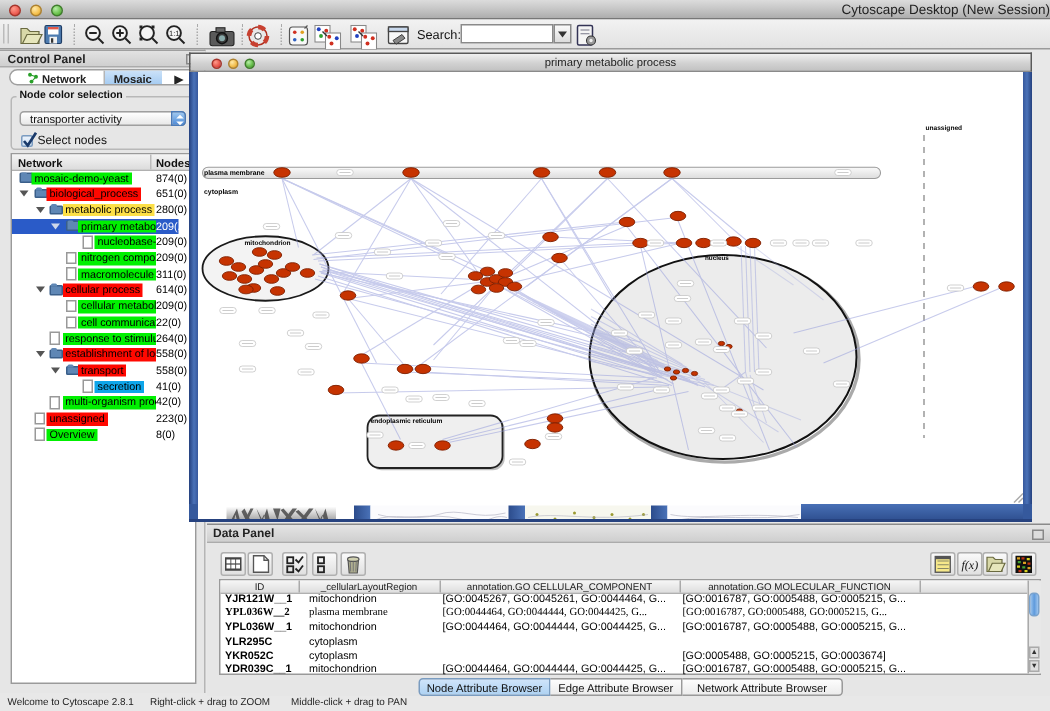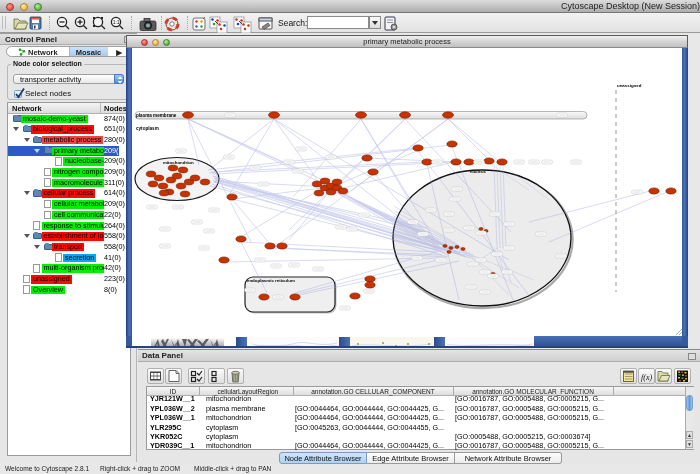--- a/index.html
+++ b/index.html
@@ -238,21 +238,21 @@
     </div>
 <div class="trow" style="top:124.2px;">
       <div class="arr" style="left:5px;"></div>
       <div class="fold" style="left:14.5px;"></div>
       <span class="lbl" style="left:23px;background:#ff0800;">biological_process</span>
       <span class="num">651(0)</span>
     </div>
 <div class="trow" style="top:134.9px;">
       <div class="arr" style="left:16px;"></div>
       <div class="fold" style="left:25px;"></div>
-      <span class="lbl" style="left:33.5px;background:#ef4444;">metabolic process</span>
+      <span class="lbl" style="left:33.5px;background:#fde047;">metabolic process</span>
       <span class="num">280(0)</span>
     </div>
 <div class="trow" style="top:145.6px;background:#2a5bc8;color:#fff;">
       <div class="arr" style="left:26px;border-top-color:#cfd8ea;"></div>
       <div class="fold" style="left:36px;"></div>
       <span class="lbl" style="left:44px;background:#00f000;color:#000;width:52px;overflow:hidden;">primary metabol</span>
       <span class="num">209(...</span>
     </div>
 <div class="trow" style="top:156.3px;">
       <div class="file" style="left:46.5px;"></div>
@@ -784,38 +784,38 @@
   <span class="h" style="left:306px;width:160px;text-align:center;">annotation.GO MOLECULAR_FUNCTION</span>
   <div style="position:absolute;left:52px;top:0;height:8px;border-left:1px solid #aaa;"></div>
   <div style="position:absolute;left:146px;top:0;height:8px;border-left:1px solid #aaa;"></div>
   <div style="position:absolute;left:306px;top:0;height:8px;border-left:1px solid #aaa;"></div>
   <div style="position:absolute;left:466px;top:0;height:8px;border-left:1px solid #aaa;"></div>
 </div>
 <div id="drows">
 <div class="drow" style="top:393.6px;">
       <span style="left:3px;font-weight:bold;">YJR121W__1</span>
       <span style="left:59px;">mitochondrion</span>
+      <span style="left:148px;">[GO:0045267, GO:0045261, GO:0044464, G...</span>
       <span style="left:308px;">[GO:0016787, GO:0005488, GO:0005215, G...</span>
     </div>
-<div class="drow" style="top:403px;">
+<div class="drow" style="top:403px;font-family:Liberation Serif, serif;">
       <span style="left:3px;font-weight:bold;">YPL036W__2</span>
       <span style="left:59px;">plasma membrane</span>
       <span style="left:148px;">[GO:0044464, GO:0044444, GO:0044425, G...</span>
       <span style="left:308px;">[GO:0016787, GO:0005488, GO:0005215, G...</span>
     </div>
 <div class="drow" style="top:412.4px;">
       <span style="left:3px;font-weight:bold;">YPL036W__1</span>
       <span style="left:59px;">mitochondrion</span>
       <span style="left:148px;">[GO:0044464, GO:0044444, GO:0044425, G...</span>
       <span style="left:308px;">[GO:0016787, GO:0005488, GO:0005215, G...</span>
     </div>
 <div class="drow" style="top:421.8px;">
       <span style="left:3px;font-weight:bold;">YLR295C</span>
       <span style="left:59px;">cytoplasm</span>
-      <span style="left:148px;">[GO:0045263, GO:0044444, GO:0044455, G...</span>
     </div>
 <div class="drow" style="top:431.2px;">
       <span style="left:3px;font-weight:bold;">YKR052C</span>
       <span style="left:59px;">cytoplasm</span>
       <span style="left:308px;">[GO:0005488, GO:0005215, GO:0003674]</span>
     </div>
 <div class="drow" style="top:440.6px;">
       <span style="left:3px;font-weight:bold;">YDR039C__1</span>
       <span style="left:59px;">mitochondrion</span>
       <span style="left:148px;">[GO:0044464, GO:0044444, GO:0044425, G...</span>

